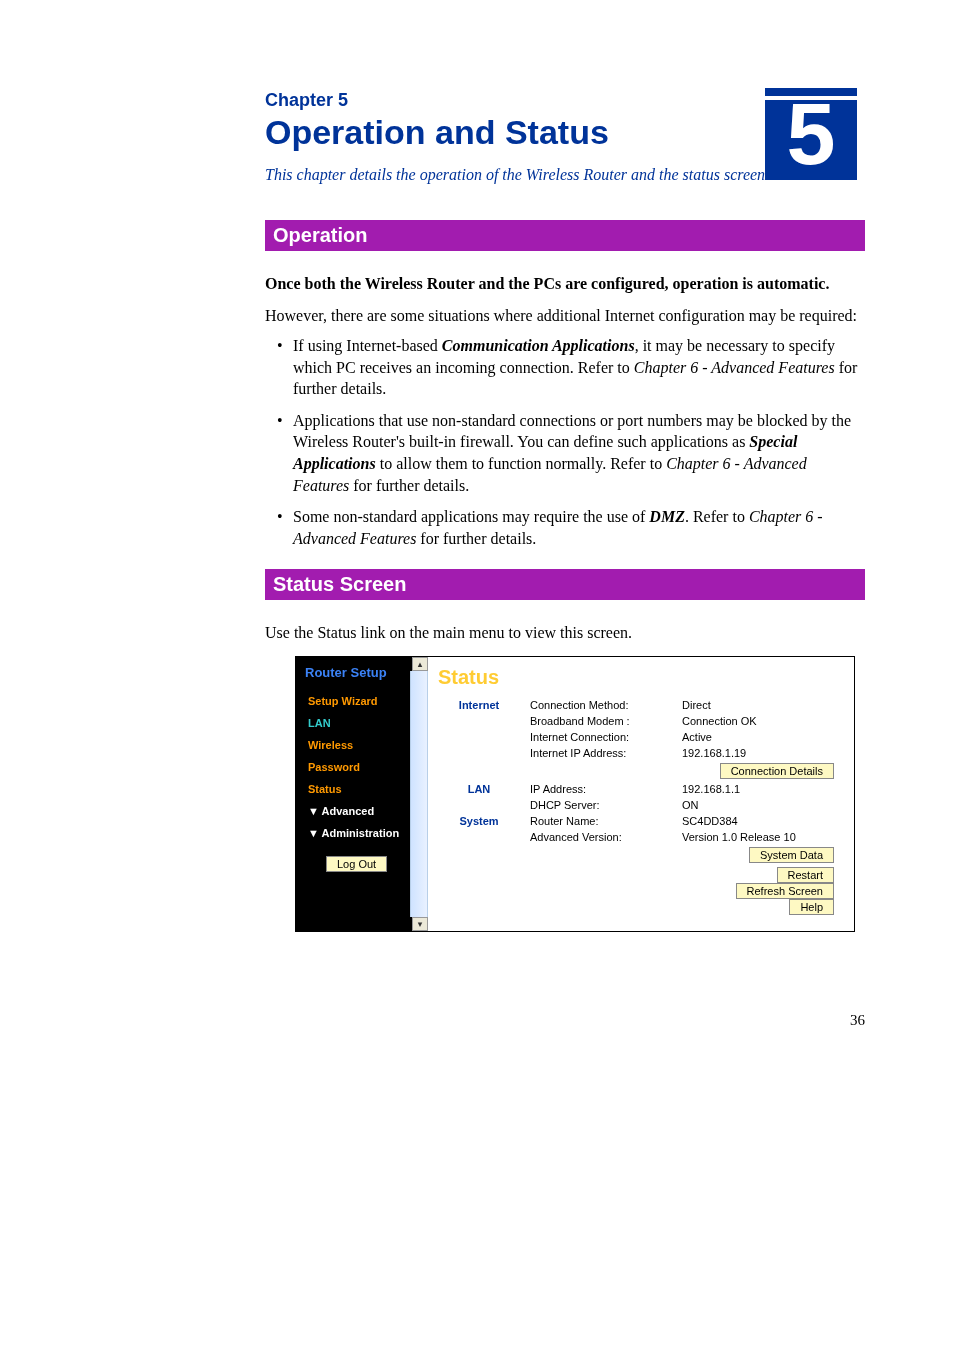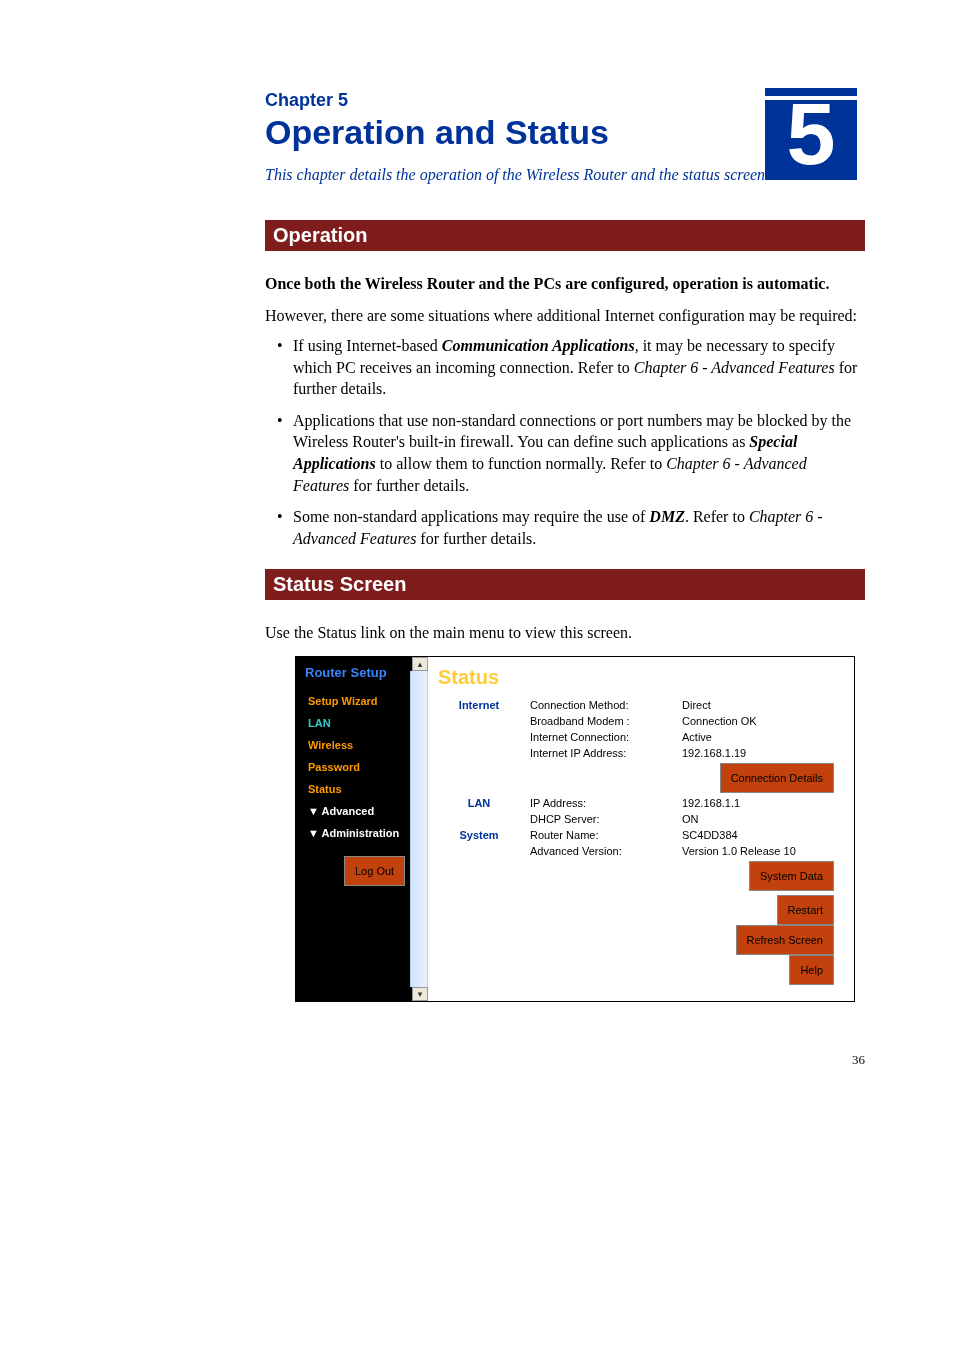--- a/index.html
+++ b/index.html
@@ -54,21 +54,21 @@
     font-size: 34px;
     margin: 2px 0 14px 0;
   }
   .chapter-intro {
     color: #003399;
     font-style: italic;
     font-size: 16px;
     margin: 0 0 36px 0;
   }
   .section-heading {
-    background: #7f1d1d;
+    background: #a21caf;
     color: #fff;
     font-family: Arial, Helvetica, sans-serif;
     font-weight: bold;
     font-size: 20px;
     padding: 4px 8px;
     margin: 0 0 24px 0;
   }
   .bold-line {
     font-weight: bold;
     margin: 0 0 14px 0;
@@ -174,30 +174,30 @@
     width: 78px;
     white-space: nowrap;
   }
   .ui-table .lbl { width: 140px; white-space: nowrap; }
   .ui-table .val { }
   .btn-row { text-align: right; padding-top: 4px; }
   .btn-row-final { text-align: right; padding-top: 16px; }
   button.ui-btn {
     font-family: Tahoma, Verdana, Arial, sans-serif;
     font-size: 11px;
-    background: #c2410c;
+    background: #fef9c3;
     border: 1px solid #888;
-    padding: 8px 10px;
-    margin-left: 24px;
+    padding: 1px 10px;
+    margin-left: 6px;
     cursor: pointer;
   }
   .pagenum {
     text-align: right;
-    margin-top: 50px;
-    font-size: 13px;
+    margin-top: 80px;
+    font-size: 15px;
   }
 </style>
 </head>
 <body>
 
 <div class="page">
   <div class="chapter-badge">5</div>
 
   <div class="content">
     <p class="chapter-label">Chapter 5</p>

